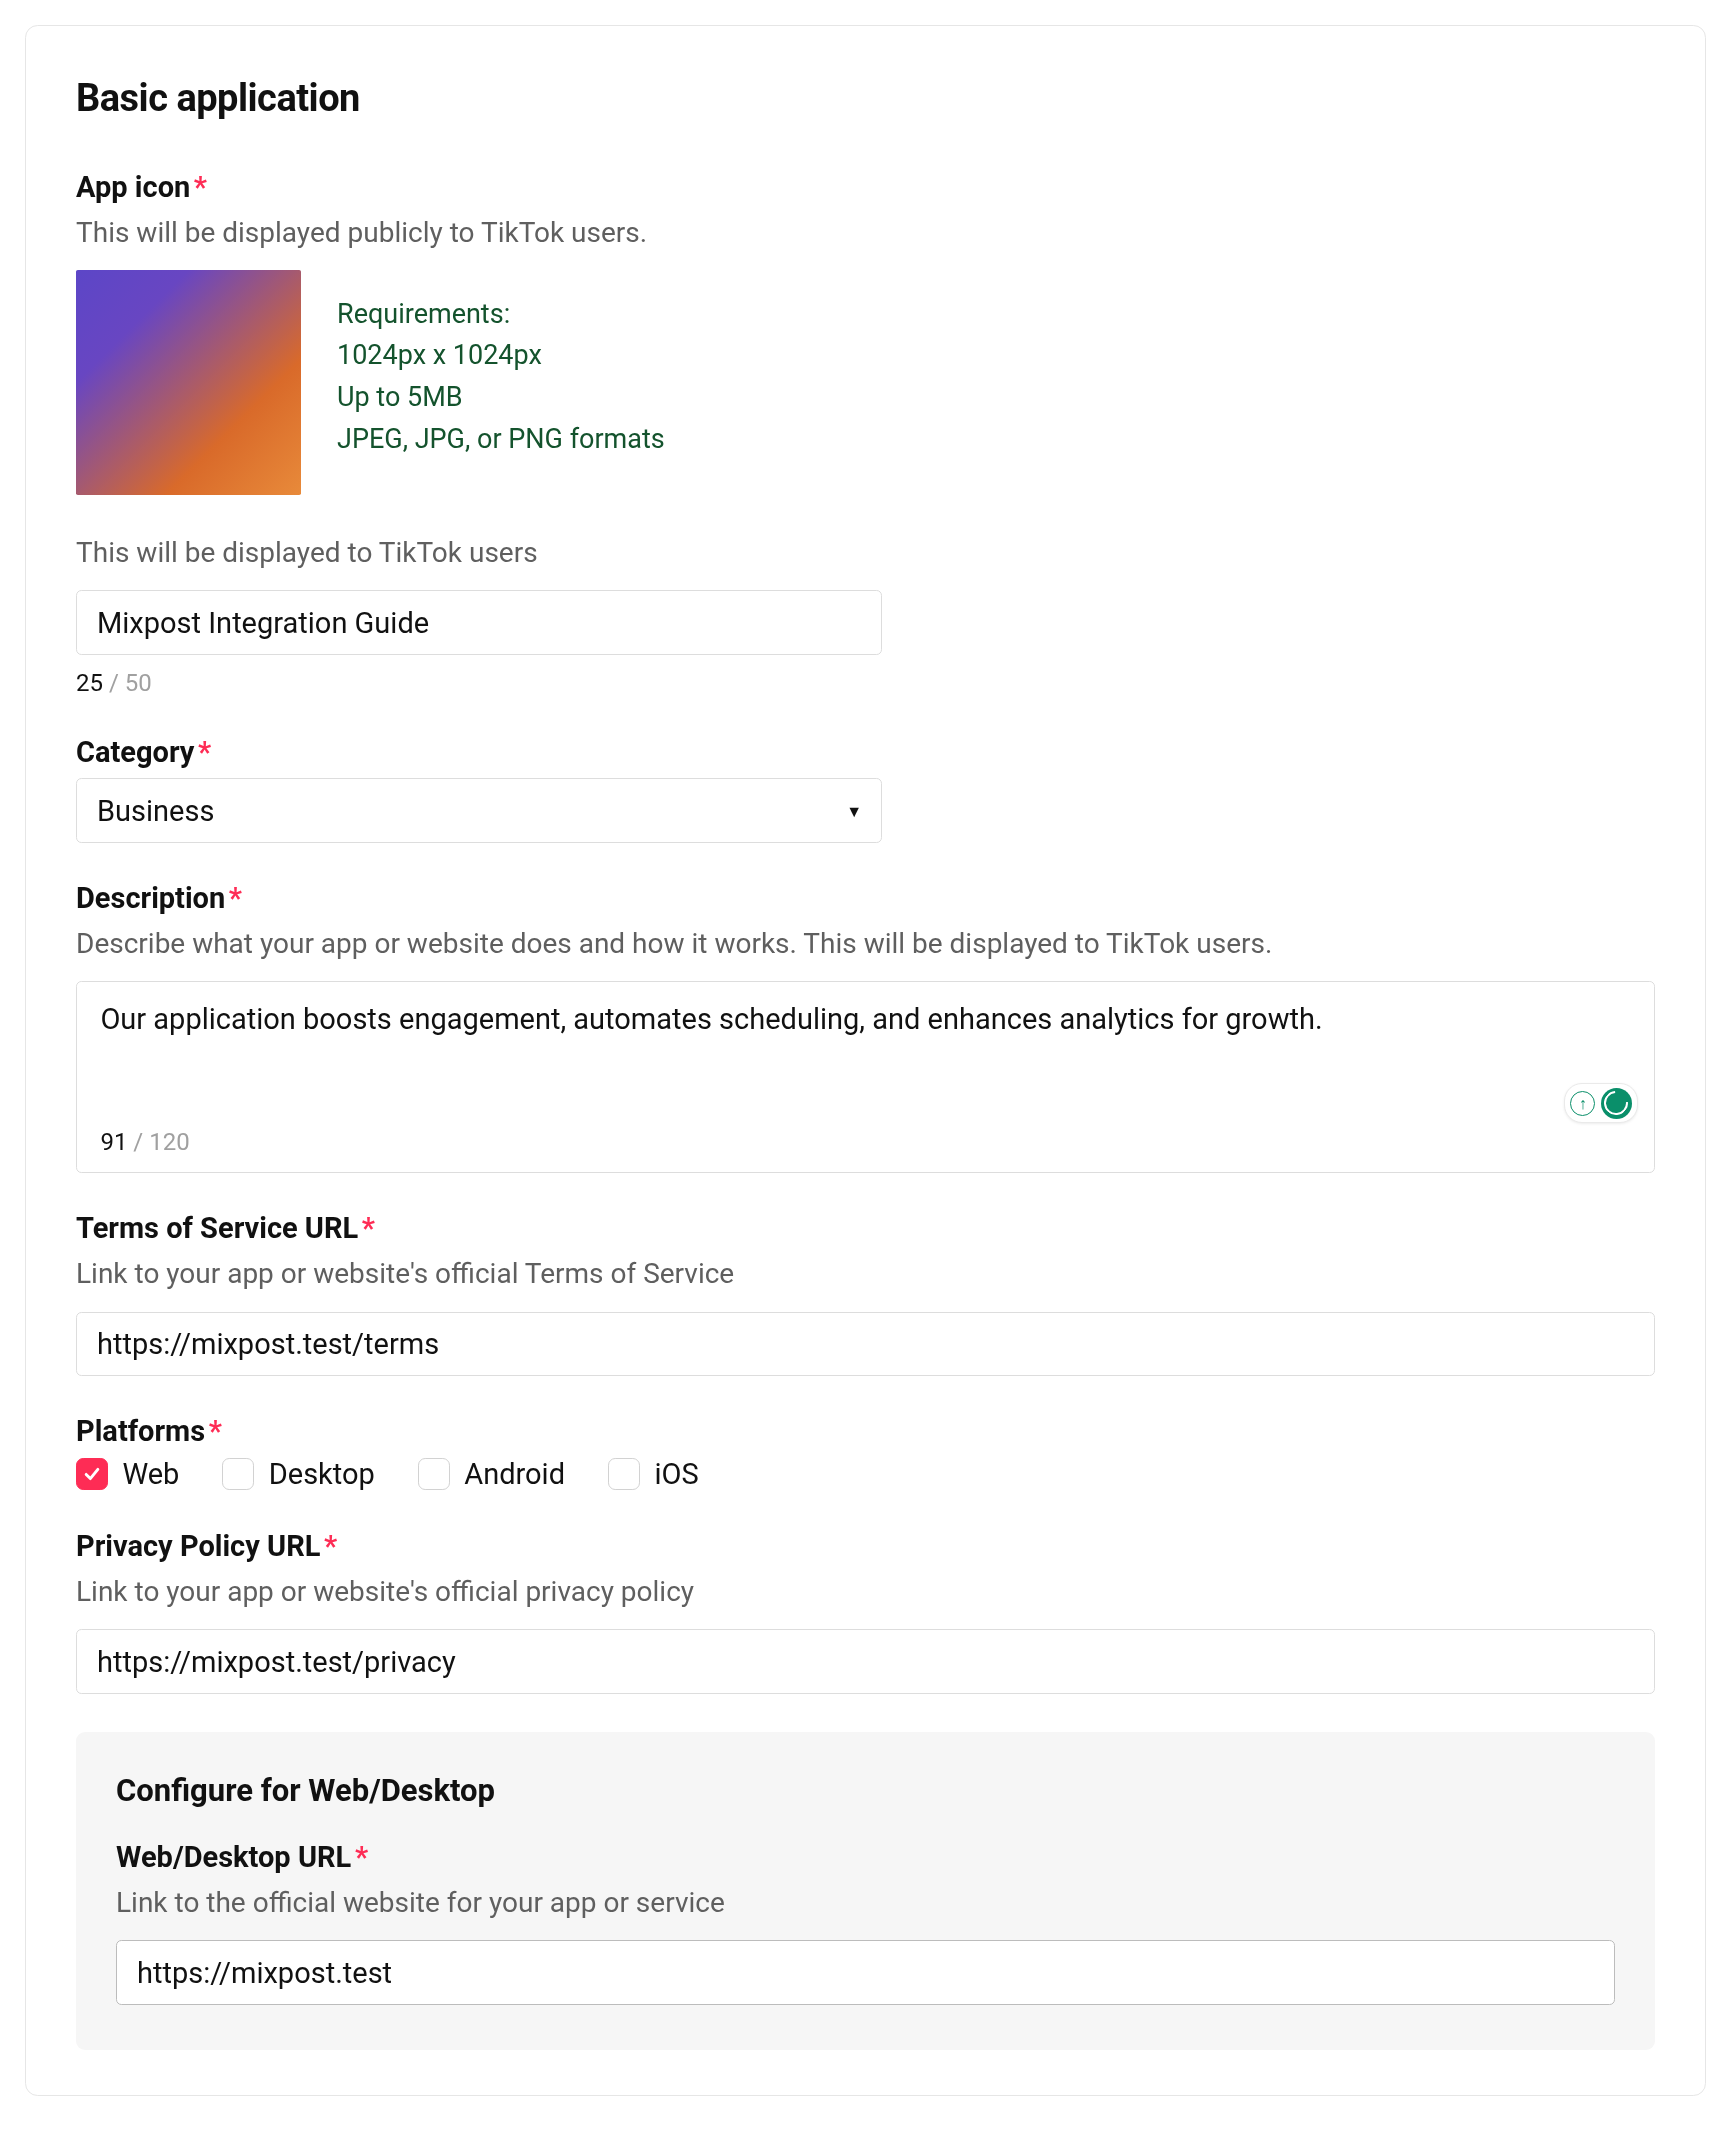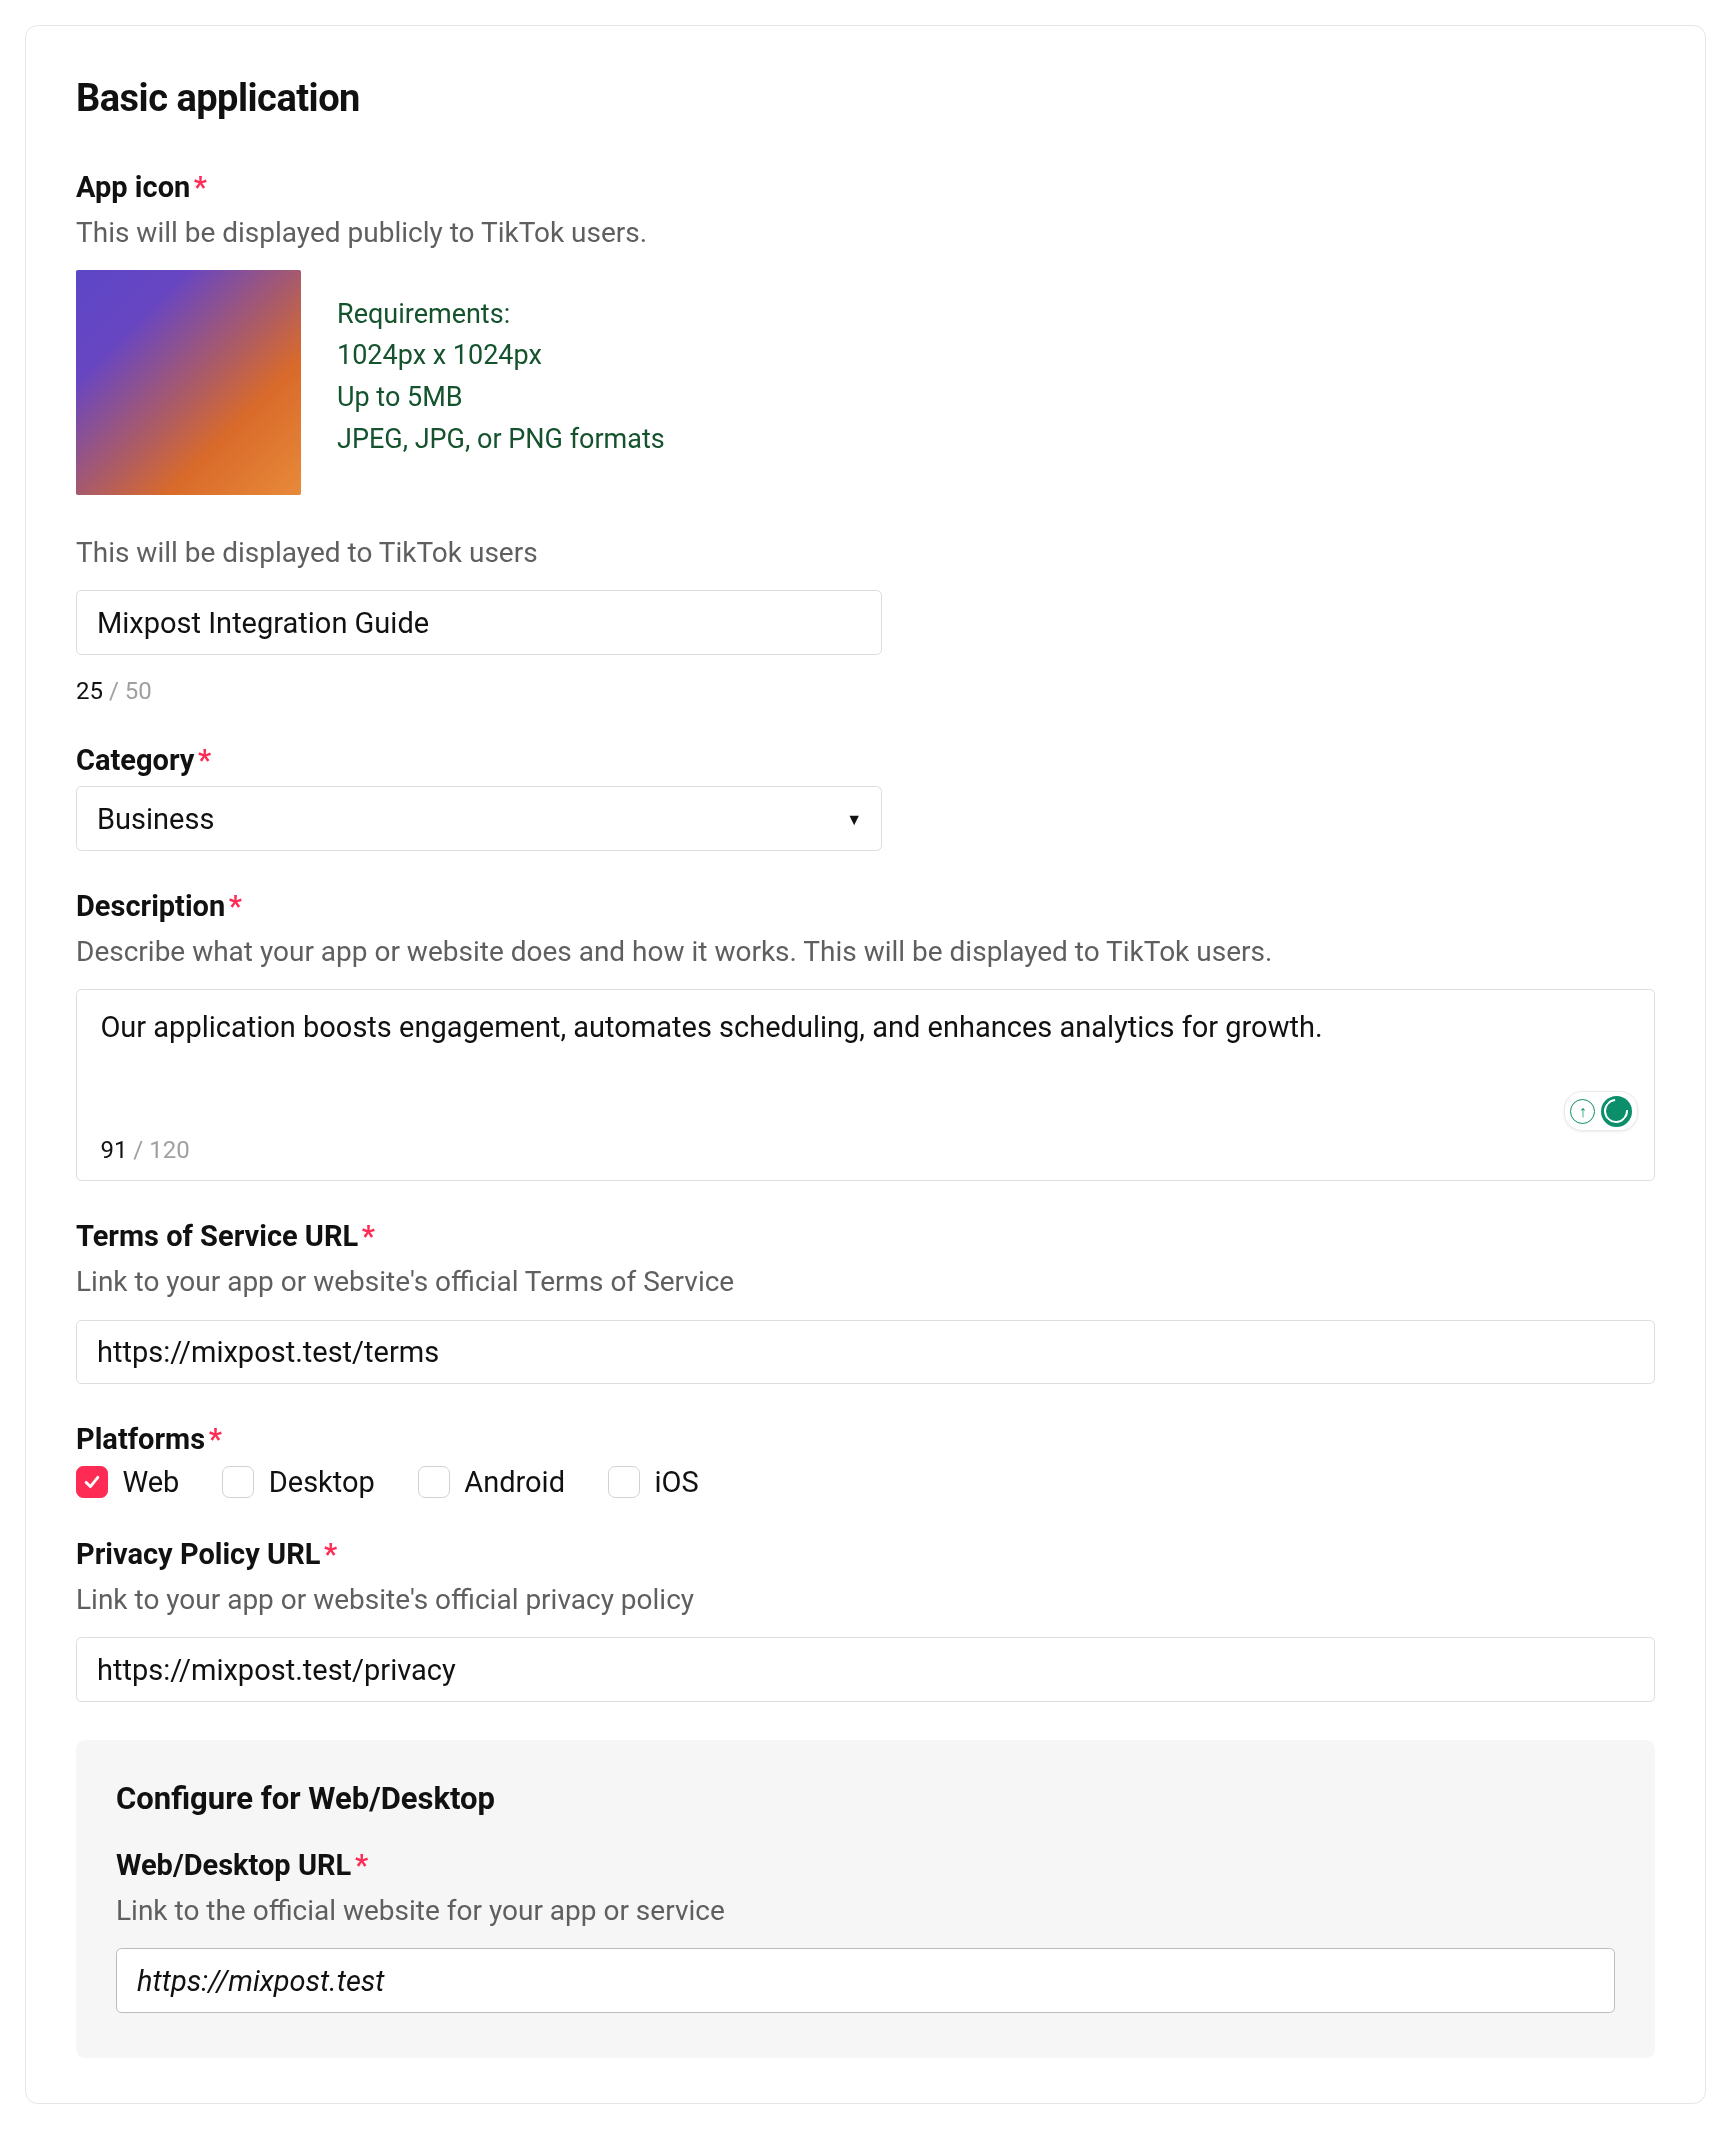--- a/index.html
+++ b/index.html
@@ -66,21 +66,21 @@
       position: absolute;
       right: 20px;
       top: 50%;
       transform: translateY(-50%);
       pointer-events: none;
       font-size: 16px;
       color: #111;
     }
     .counter {
       font-size: 24px;
-      margin-top: 22px;
+      margin-top: 14px;
       color: #111;
     }
     .counter .max { color: #a0a0a0; }
     .textarea-wrap {
       position: relative;
       border: 0.9px solid #dddddd;
       border-radius: 5.4px;
       background: #fff;
     }
     .textarea-input {
@@ -156,21 +156,21 @@
       background: #f6f6f6;
       border-radius: 9px;
       padding: 40px 40px 45px 40px;
       margin-top: 9px;
     }
     .sub-panel h2 {
       font-size: 31px;
       font-weight: 700;
       margin-bottom: 31px;
     }
-    .sub-panel .text-input { background: #fff; border: 0.9px solid #bcbcbc; font-style: italic; }
+    .sub-panel .text-input { background: #fff; border: 0.9px solid #bcbcbc; }
   </style>
 </head>
 <body>
 
 <div class="card">
 
   <h1 class="section-title">Basic application</h1>
 
   <div class="field-group">
     <span class="field-label">

